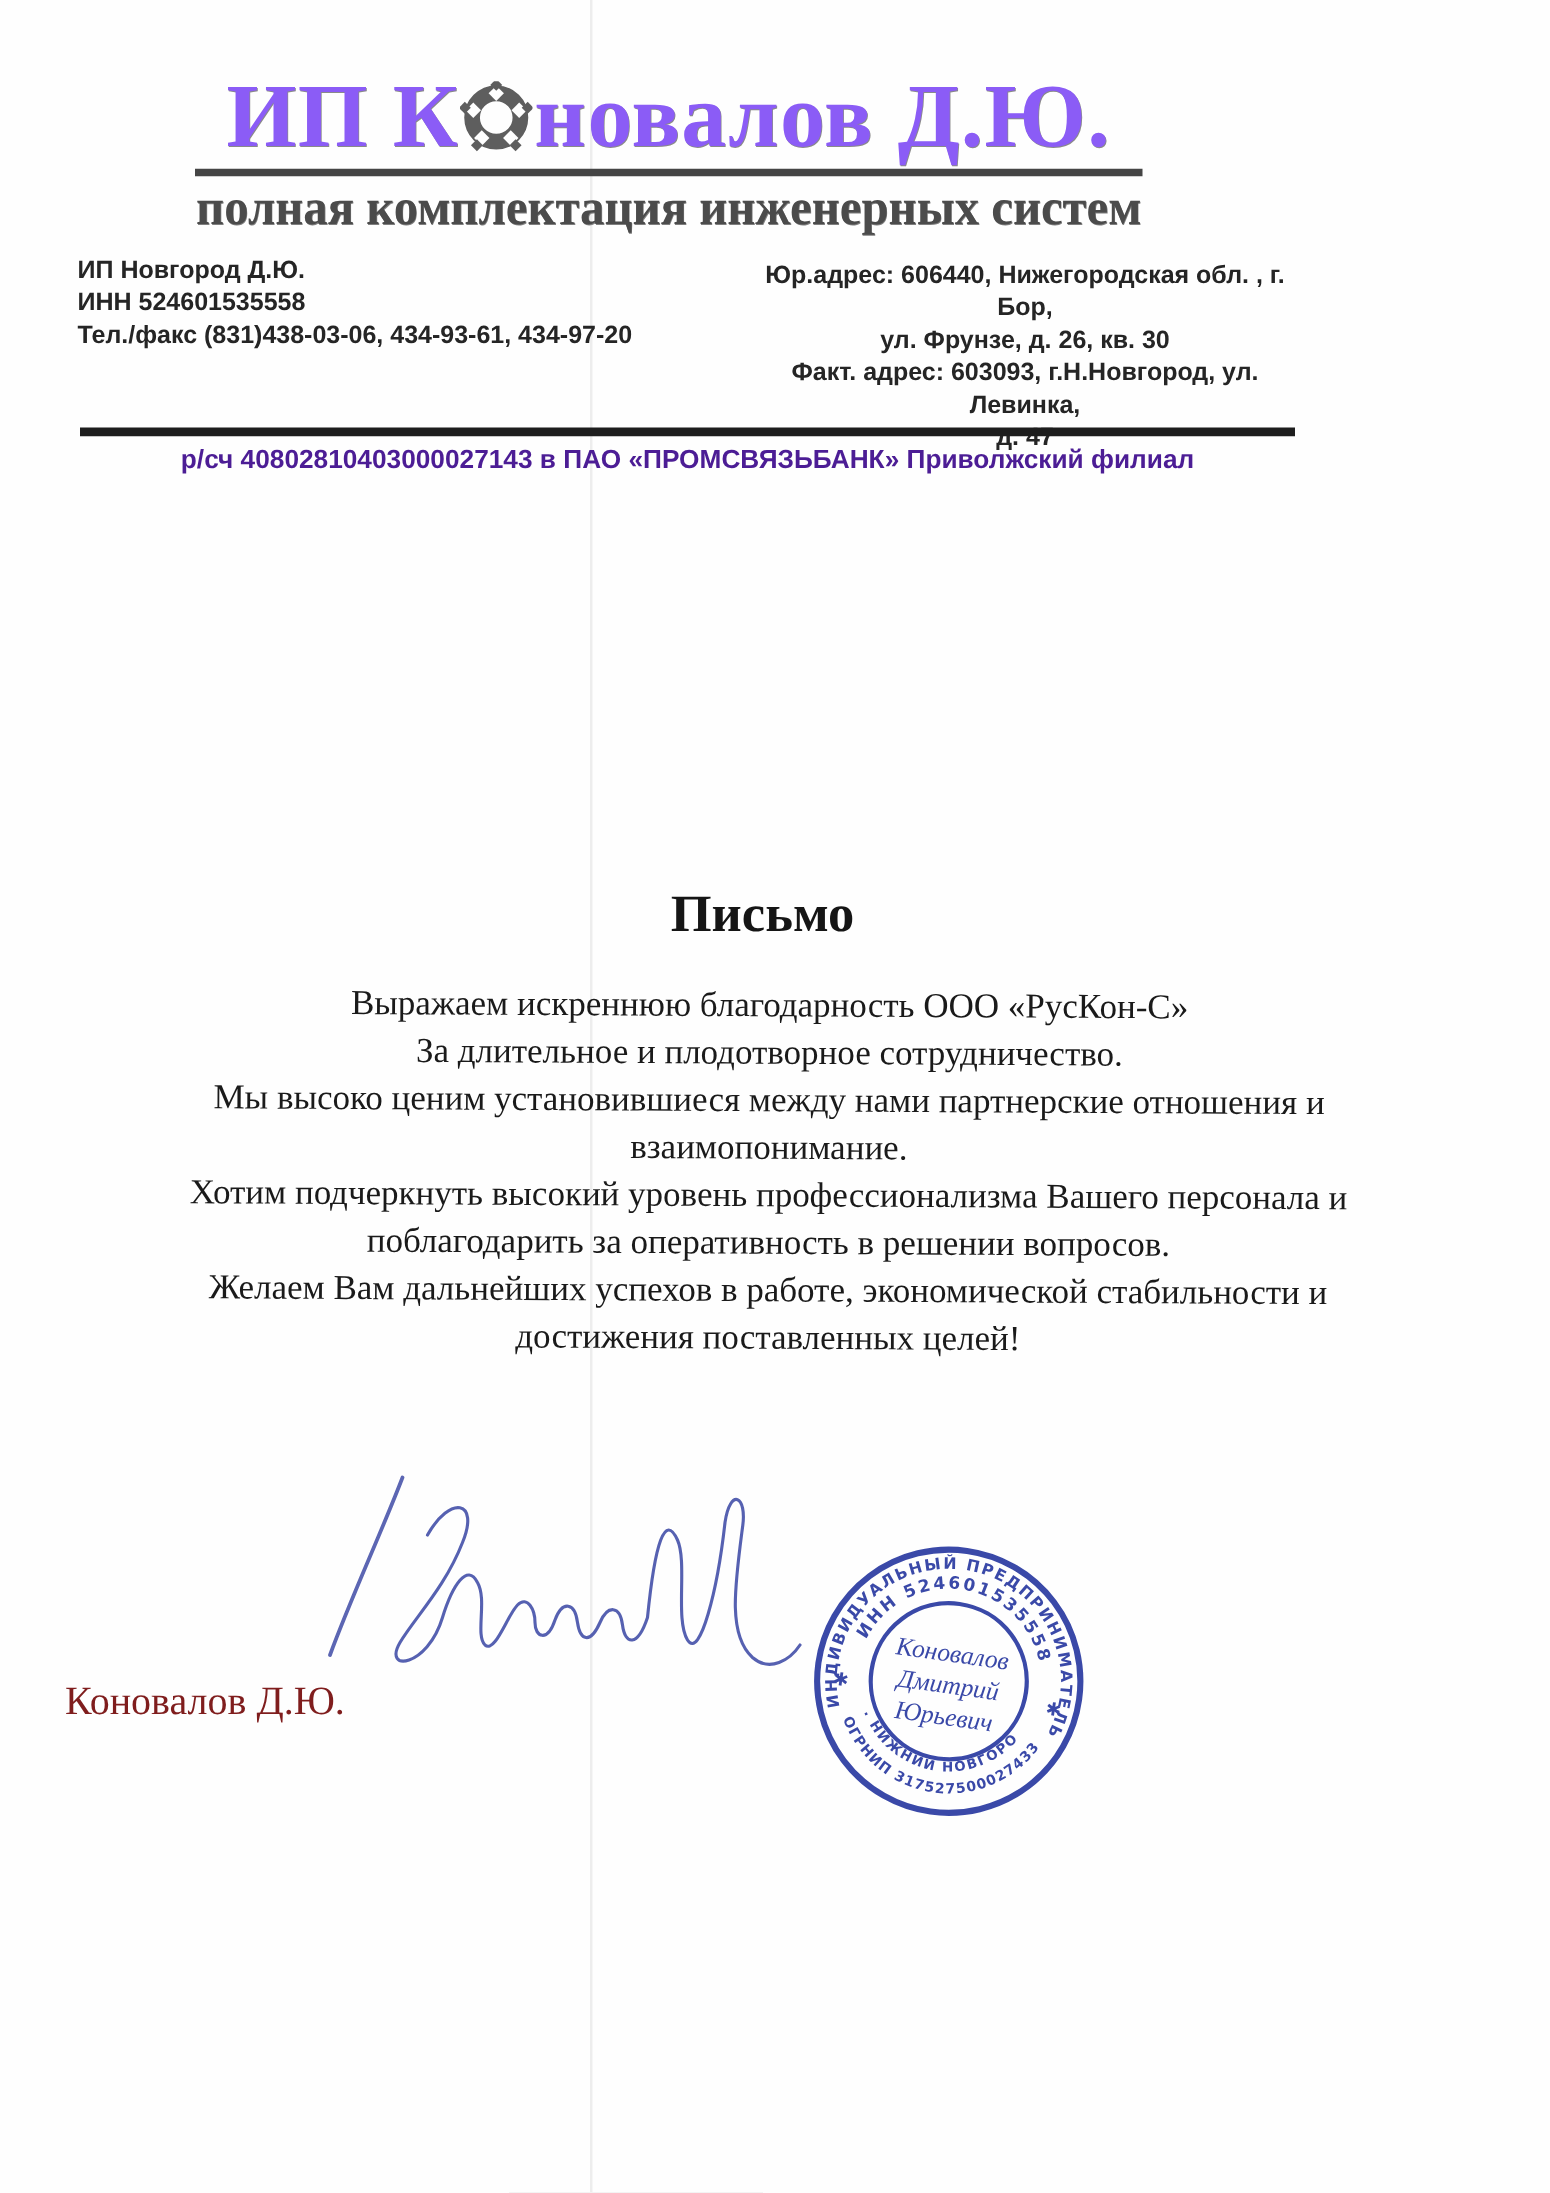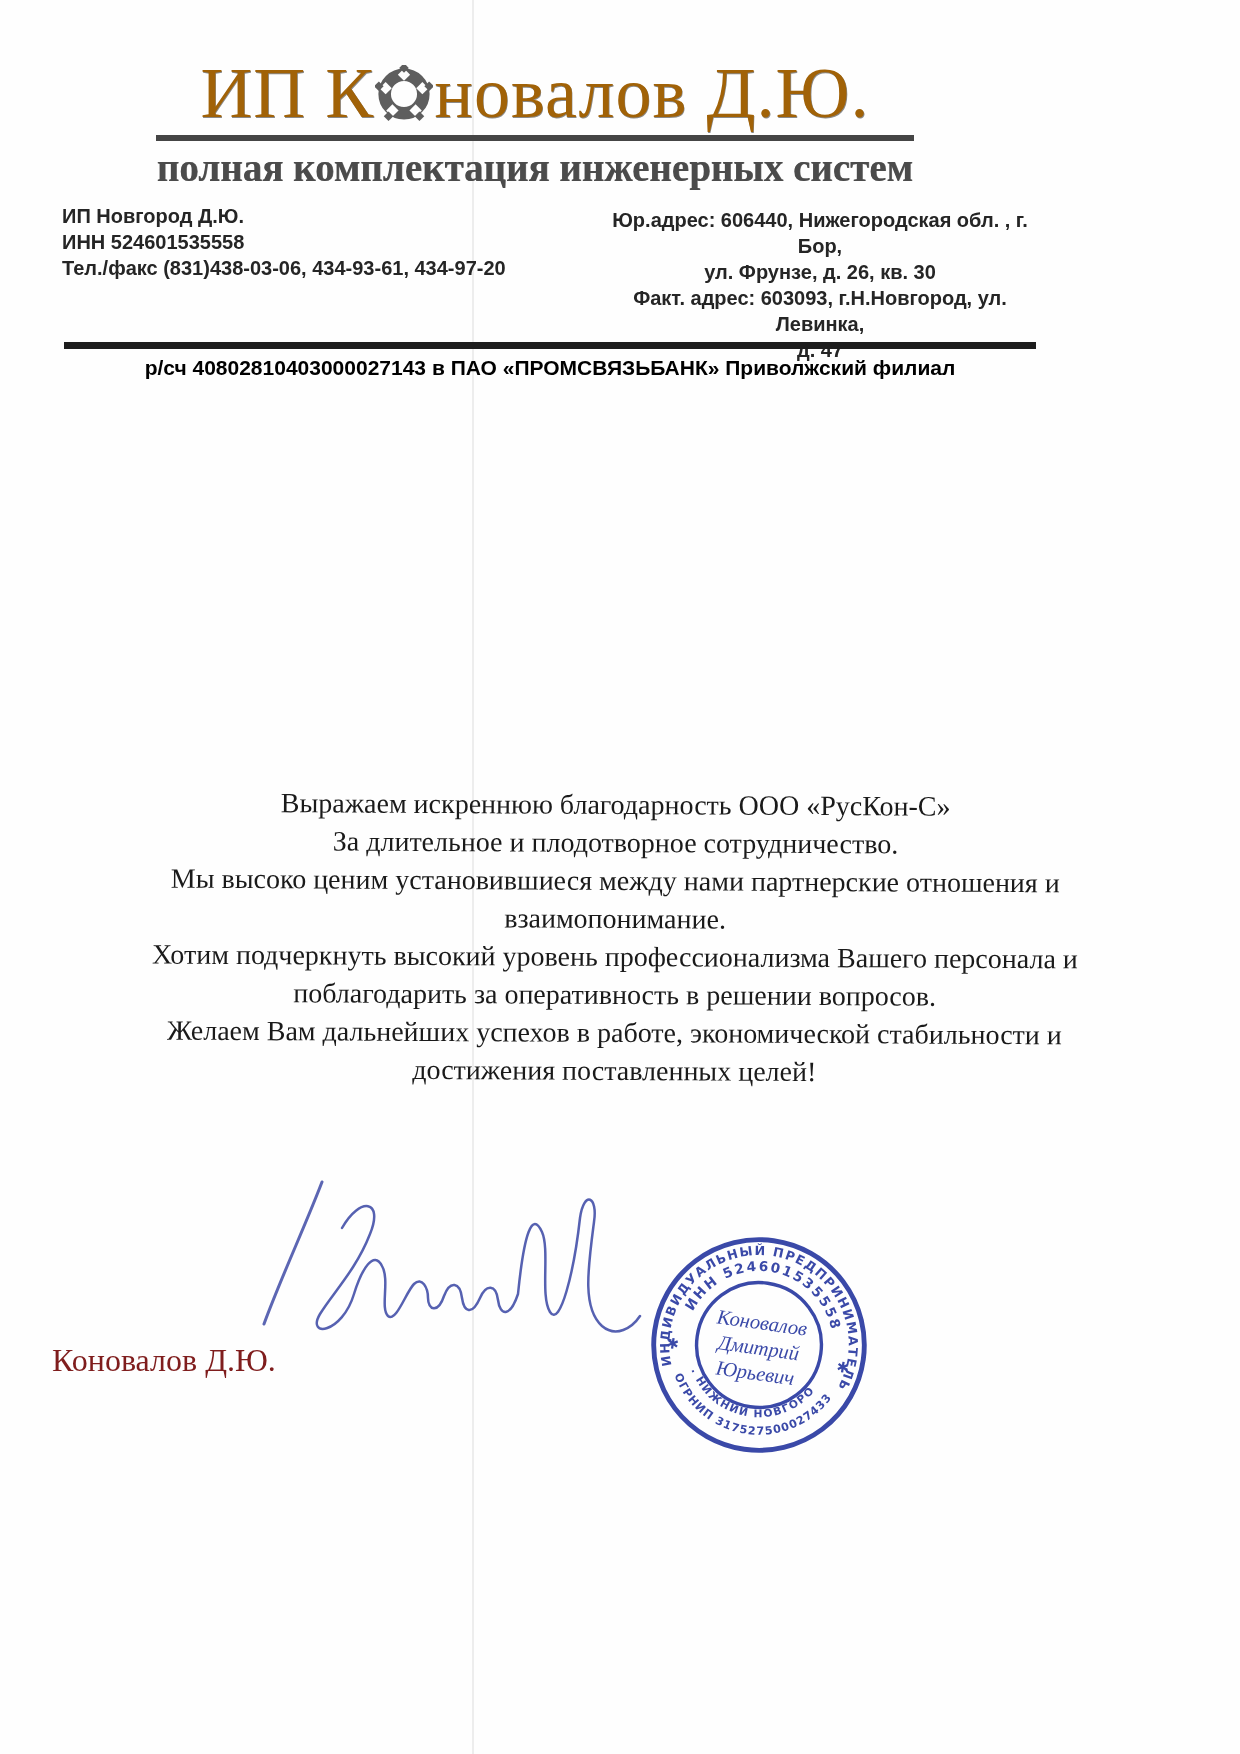--- a/index.html
+++ b/index.html
@@ -6,40 +6,40 @@
   .page{
     position:relative;width:1240px;height:1754px;margin:0 auto;
     background:#fefefe;overflow:hidden;
     font-family:"Liberation Sans",sans-serif;color:#1f1f1f;
   }
   .scanline{position:absolute;left:472px;top:0;width:2px;height:1754px;background:#ededed;}
 
   
   .logo{position:absolute;left:150px;top:54px;width:770px;text-align:center;}
   .logo-title{
-    font-family:"Liberation Serif",serif;font-weight:normal;
+    font-family:"Liberation Serif",serif;font-weight:bold;
     font-size:72px;line-height:78px;letter-spacing:1px;white-space:nowrap;
-    color:#a16207;text-shadow:0.6px 0.6px 0 #8a8a8a;
+    color:#8b5cf6;text-shadow:0.6px 0.6px 0 #8a8a8a;
   }
   .gear{display:inline-block;width:58px;height:58px;vertical-align:-6px;margin:0 1px;}
   .logo-rule{height:6px;background:#454545;margin:3px 6px 4px 6px;}
   .logo-subtitle{
     font-family:"Liberation Serif",serif;font-weight:bold;
     font-size:39px;line-height:44px;letter-spacing:0;white-space:nowrap;
     color:#4b4b4b;text-shadow:0.5px 0.5px 0 #7f7f7f;transform:scaleY(1.04);
   }
 
   
   .contact-left{position:absolute;left:62px;top:203px;font-weight:bold;font-size:20px;line-height:26px;color:#252525;}
   .contact-right{position:absolute;left:600px;top:207px;width:440px;text-align:center;font-weight:bold;font-size:20px;line-height:26px;color:#252525;}
   .email-link{border-bottom:2px solid #252525;}
 
   .divider-bar{position:absolute;left:64px;top:342px;width:972px;height:7px;background:#1d1d1d;}
 
-  .bank{position:absolute;left:0;top:353px;width:1100px;text-align:center;font-weight:bold;font-size:21px;line-height:29px;color:#000000;}
+  .bank{position:absolute;left:0;top:353px;width:1100px;text-align:center;font-weight:bold;font-size:21px;line-height:29px;color:#4c1d95;}
   .bank .bik{margin-left:26px;}
 
   
   .letter-title{
     position:absolute;left:0;top:680px;width:1220px;text-align:center;
     font-family:"Liberation Serif",serif;font-weight:bold;font-size:42px;color:#151515;
   }
   .letter-body{
     position:absolute;left:10px;top:786px;width:1210px;text-align:center;
     font-family:"Liberation Serif",serif;font-size:28px;line-height:38px;color:#1a1a1a;
@@ -91,20 +91,21 @@
     <div>Факт. адрес: 603093, г.Н.Новгород, ул. Левинка,</div>
     <div>д. 47</div>
   </section>
 
   <div class="divider-bar"></div>
 
   <section class="bank">
     <div>р/сч 40802810403000027143 в ПАО «ПРОМСВЯЗЬБАНК» Приволжский филиал</div>
   </section>
 
+  <h1 class="letter-title">Письмо</h1>
 
   <section class="letter-body">
     <div>Выражаем искреннюю благодарность ООО «РусКон-С»</div>
     <div>За длительное и плодотворное сотрудничество.</div>
     <div>Мы высоко ценим установившиеся между нами партнерские отношения и</div>
     <div>взаимопонимание.</div>
     <div>Хотим подчеркнуть высокий уровень профессионализма Вашего персонала и</div>
     <div>поблагодарить за оперативность в решении вопросов.</div>
     <div>Желаем Вам дальнейших успехов в работе, экономической стабильности и</div>
     <div>достижения поставленных целей!</div>

